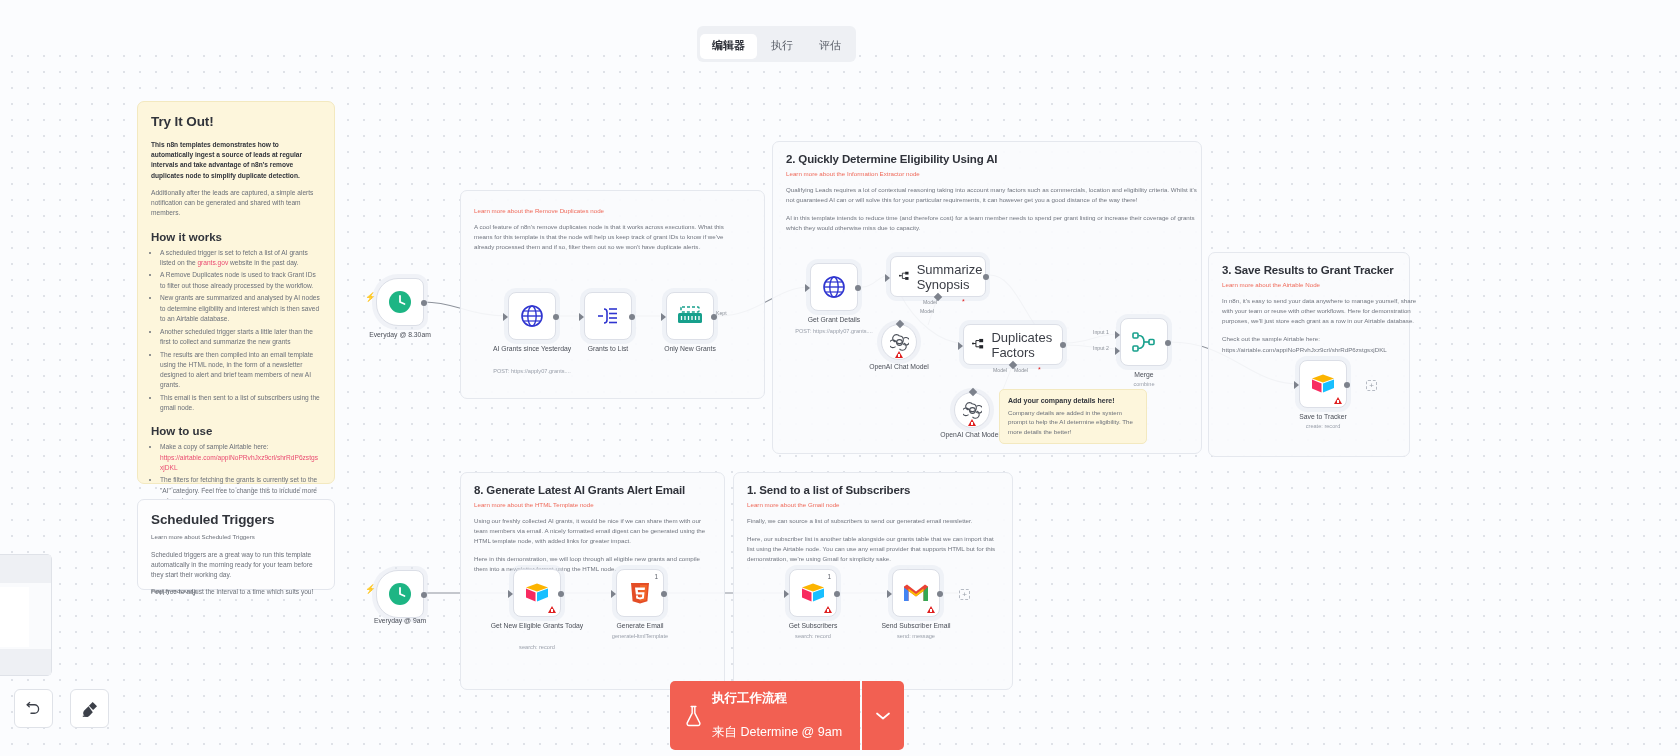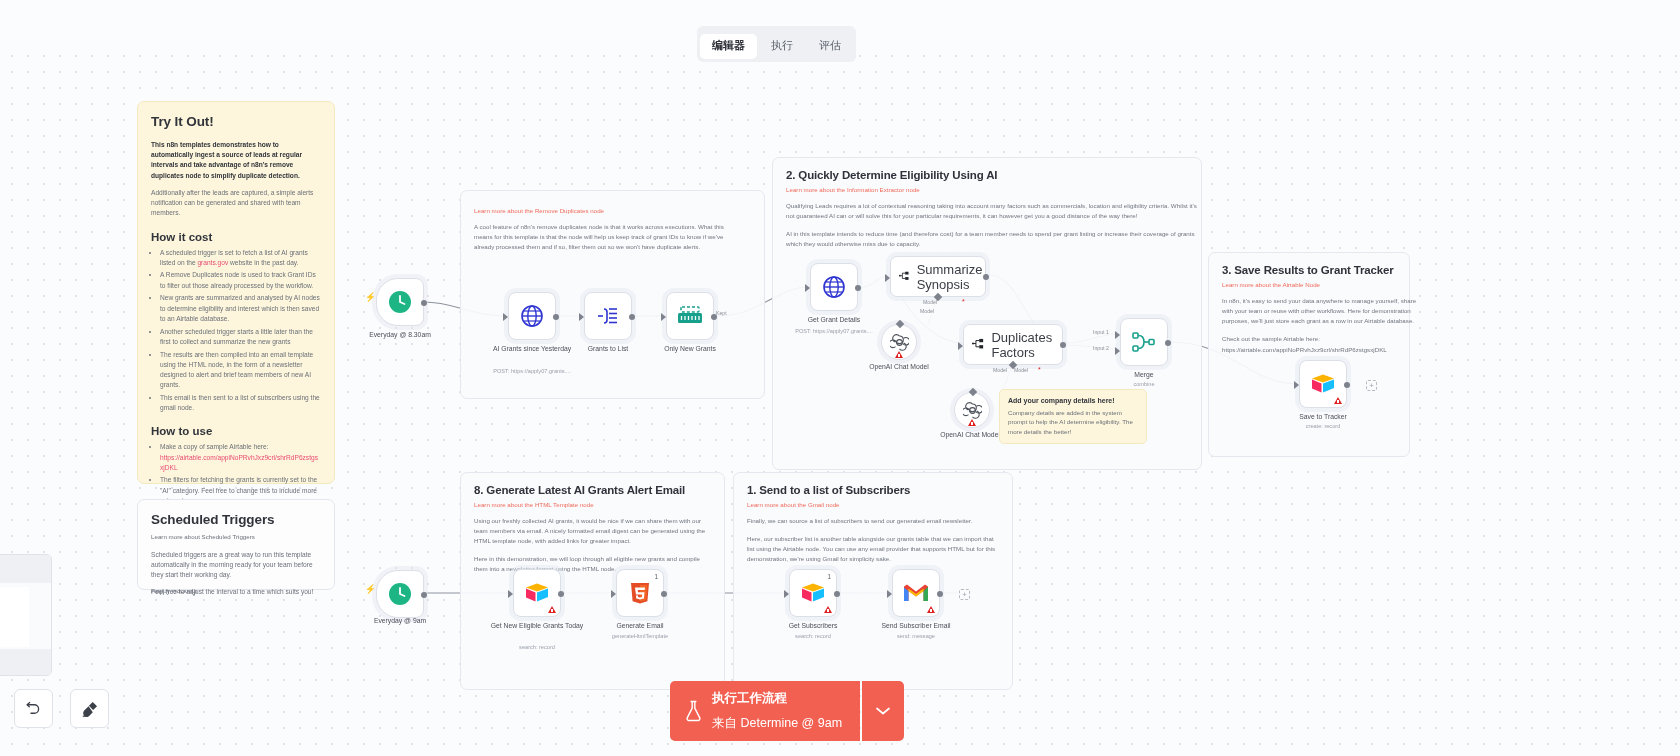--- a/index.html
+++ b/index.html
@@ -264,21 +264,21 @@
   #execmain {
     background: #f26052;
     color: #fff;
     border-radius: 5px 0 0 5px;
     padding: 9px 18px 9px 14px;
     display: flex;
     align-items: center;
     gap: 9px;
     cursor: pointer;
   }
-  #execmain .lines { display: flex; flex-direction: column; gap: 8px; }
+  #execmain .lines { display: flex; flex-direction: column; gap: 17px; }
   #execmain .l1 { font-size: 12.5px; font-weight: 600; }
   #execmain .l2 { font-size: 12.5px; font-weight: 400; }
   #execdrop {
     background: #f26052;
     color: #fff;
     border-radius: 0 5px 5px 0;
     width: 42px;
     display: flex; align-items: center; justify-content: center;
     cursor: pointer;
   }
@@ -351,21 +351,21 @@
   <div id="toptabs">
     <div class="tab active">编辑器</div>
     <div class="tab">执行</div>
     <div class="tab">评估</div>
   </div>
 
   <div class="sticky yellow" style="left:137px; top:57px; width:198px; height:383px;">
     <h2>Try It Out!</h2>
     <p class="bold">This n8n templates demonstrates how to automatically ingest a source of leads at regular intervals and take advantage of n8n's remove duplicates node to simplify duplicate detection.</p>
     <p>Additionally after the leads are captured, a simple alerts notification can be generated and shared with team members.</p>
-    <h3>How it cost</h3>
+    <h3>How it works</h3>
     <ul>
       <li>A scheduled trigger is set to fetch a list of AI grants listed on the <span class="lnk-plain">grants.gov</span> website in the past day.</li>
       <li>A Remove Duplicates node is used to track Grant IDs to filter out those already processed by the workflow.</li>
       <li>New grants are summarized and analysed by AI nodes to determine eligibility and interest which is then saved to an Airtable database.</li>
       <li>Another scheduled trigger starts a little later than the first to collect and summarize the new grants</li>
       <li>The results are then compiled into an email template using the HTML node, in the form of a newsletter designed to alert and brief team members of new AI grants.</li>
       <li>This email is then sent to a list of subscribers using the gmail node.</li>
     </ul>
     <h3>How to use</h3>
     <ul>
@@ -385,21 +385,21 @@
     <p>Feel free to adjust the interval to a time which suits you!</p>
   </div>
 
   <div class="panel" style="left:460px; top:146px; width:305px; height:209px;">
     <div class="sec-head">
       <span class="sec-link">Learn more about the Remove Duplicates node</span>
       <div class="sec-body" style="width:268px;">A cool feature of n8n's remove duplicates node is that it works across executions. What this means for this template is that the node will help us keep track of grant IDs to know if we've already processed them and if so, filter them out so we won't have duplicate alerts.</div>
     </div>
   </div>
 
-  <div class="panel" style="left:772px; top:113px; width:430px; height:313px;">
+  <div class="panel" style="left:772px; top:97px; width:430px; height:313px;">
     <div class="sec-head">
       <div class="sec-title">2. Quickly Determine Eligibility Using AI</div>
       <span class="sec-link">Learn more about the Information Extractor node</span>
       <div class="sec-body" style="width:412px;">Qualifying Leads requires a lot of contextual reasoning taking into account many factors such as commercials, location and eligibility criteria. Whilst it's not guaranteed AI can or will solve this for your particular requirements, it can however get you a good distance of the way there!</div>
       <div class="sec-body" style="width:412px;">AI in this template intends to reduce time (and therefore cost) for a team member needs to spend per grant listing or increase their coverage of grants which they would otherwise miss due to capacity.</div>
     </div>
   </div>
 
   <div class="panel" style="left:1208px; top:208px; width:202px; height:205px;">
     <div class="sec-head">

